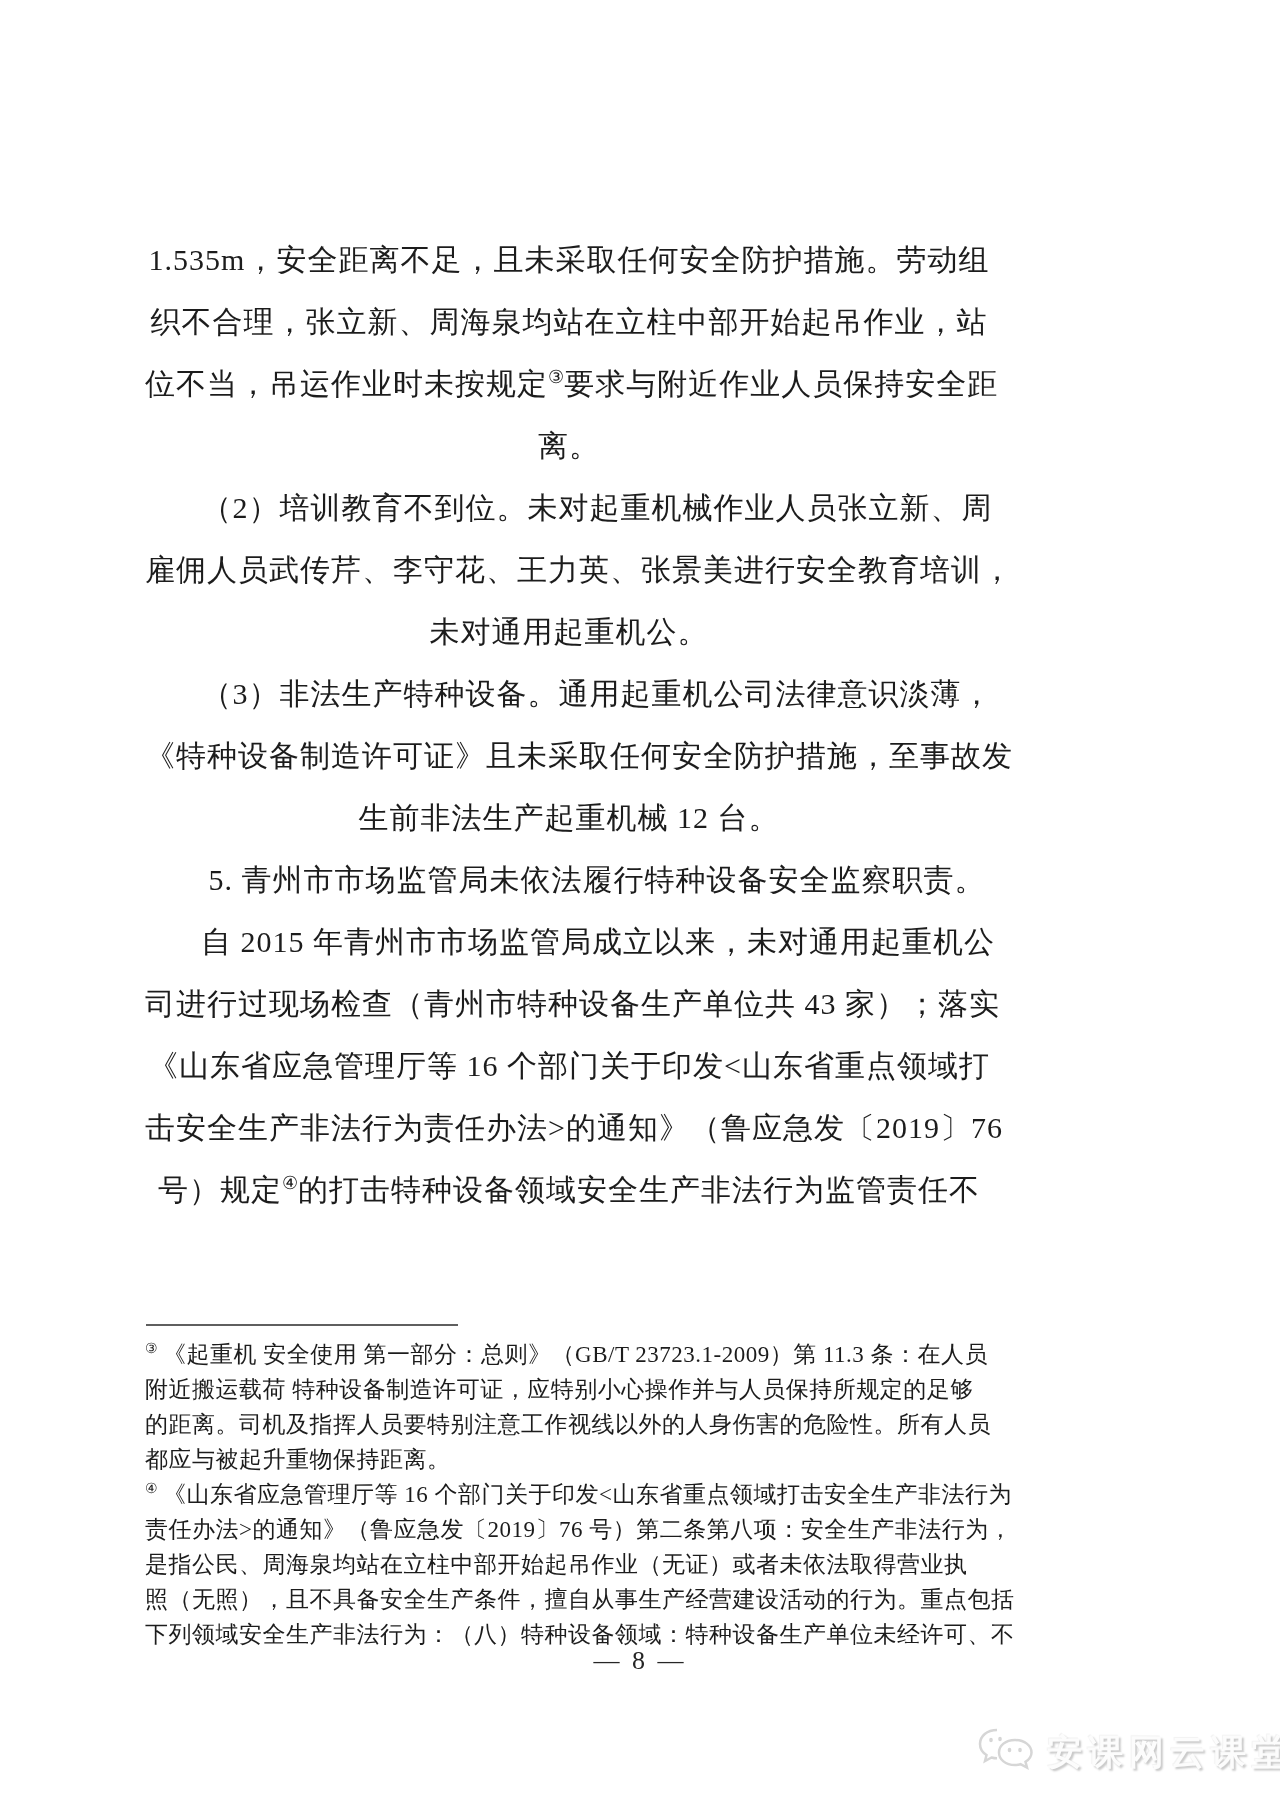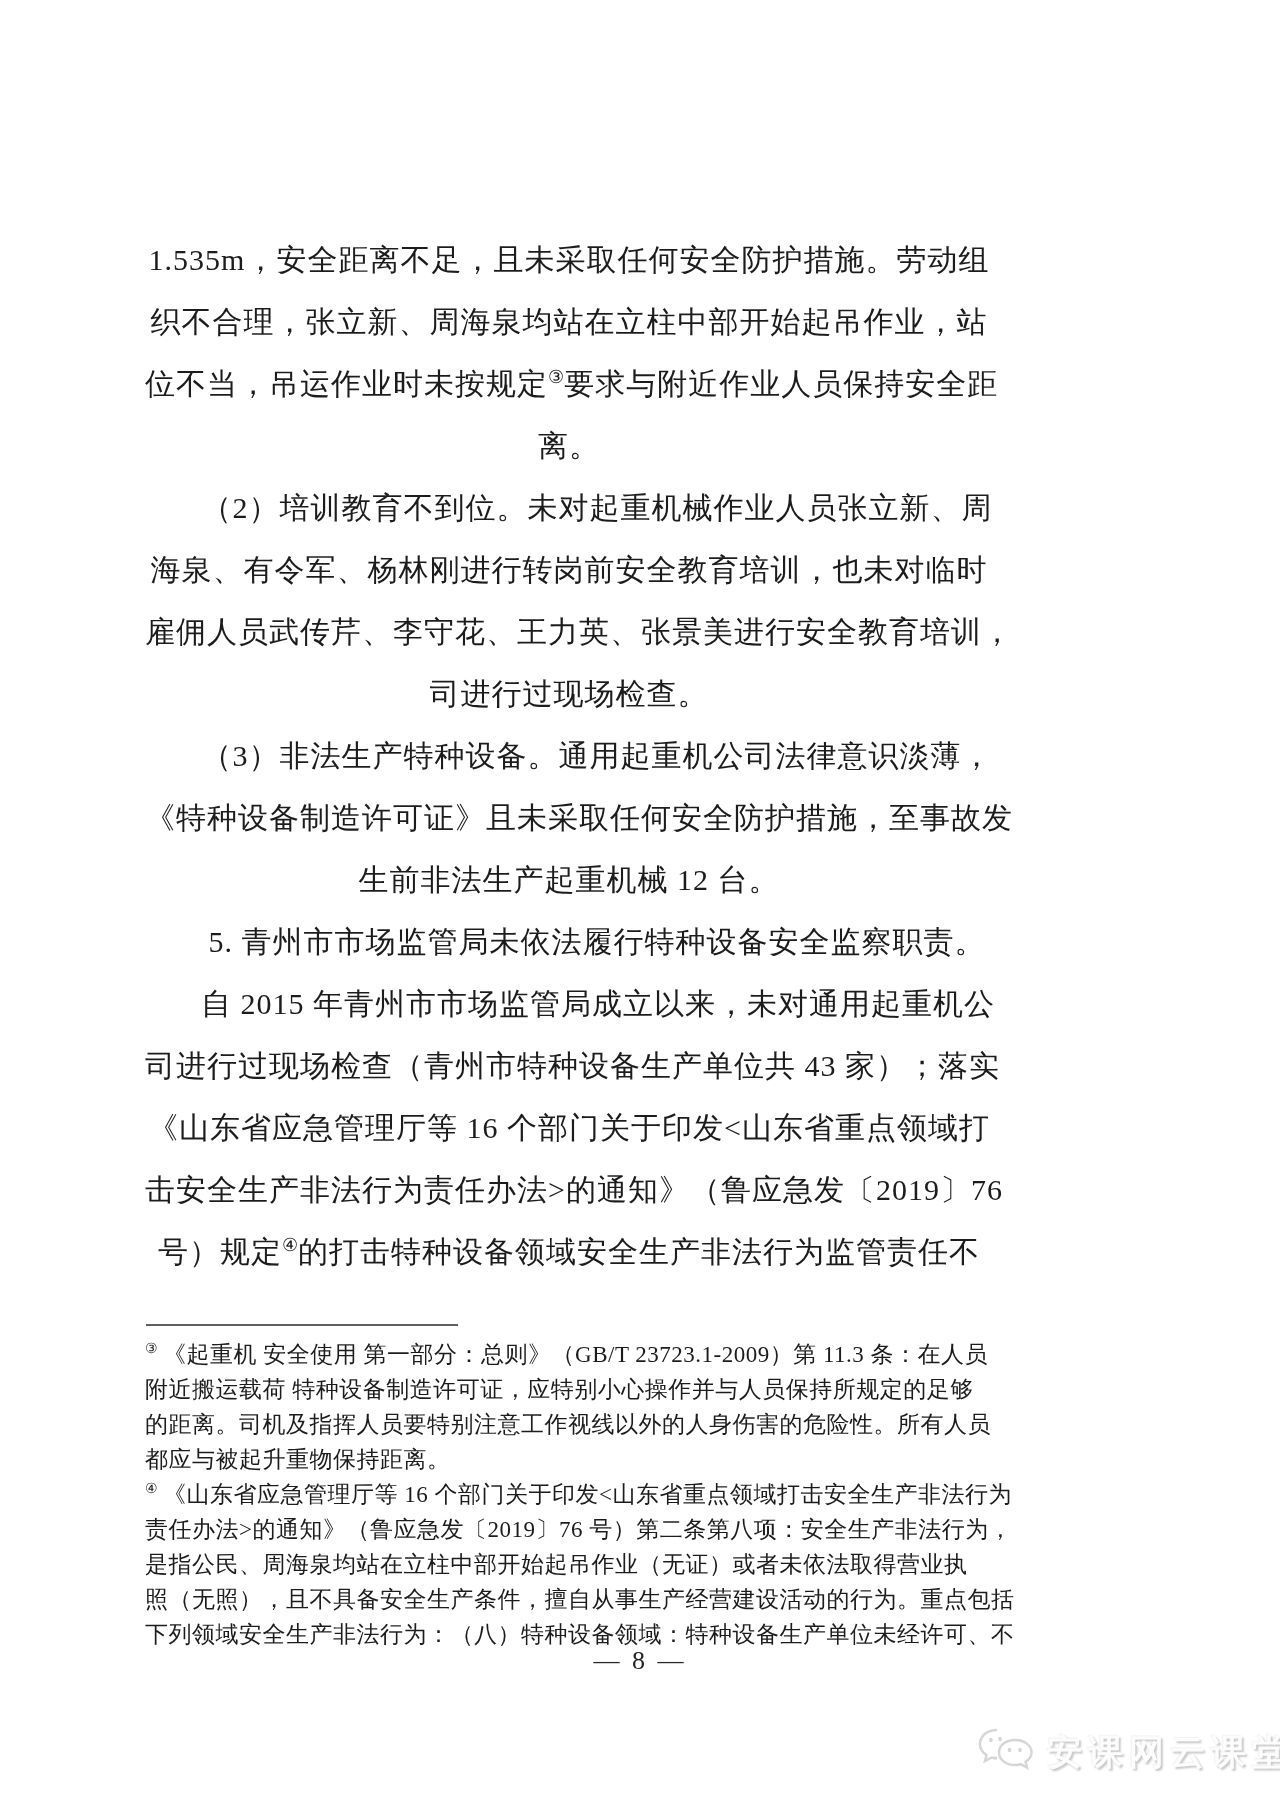--- a/index.html
+++ b/index.html
@@ -93,23 +93,22 @@
 <body>
 
 <div class="page">
 
   <div class="body-text" id="body-text">
       <div class="body-line">1.535m，安全距离不足，且未采取任何安全防护措施。劳动组</div>
       <div class="body-line">织不合理，张立新、周海泉均站在立柱中部开始起吊作业，站</div>
       <div class="body-line">位不当，吊运作业时未按规定<sup class="fn-ref">③</sup>要求与附近作业人员保持安全距</div>
       <div class="body-line">离。</div>
       <div class="body-line indent">（2）培训教育不到位。未对起重机械作业人员张立新、周</div>
-      <div class="body-line">海泉、有令军、杨林刚进行转岗前安全教育培训，也未对临时</div>
       <div class="body-line">雇佣人员武传芹、李守花、王力英、张景美进行安全教育培训，</div>
-      <div class="body-line">司进行过现场检查。</div>
+      <div class="body-line">未对通用起重机公。</div>
       <div class="body-line indent">（3）非法生产特种设备。通用起重机公司法律意识淡薄，</div>
       <div class="body-line">《特种设备制造许可证》且未采取任何安全防护措施，至事故发</div>
       <div class="body-line">生前非法生产起重机械 12 台。</div>
       <div class="body-line indent">5. 青州市市场监管局未依法履行特种设备安全监察职责。</div>
       <div class="body-line indent">自 2015 年青州市市场监管局成立以来，未对通用起重机公</div>
       <div class="body-line">司进行过现场检查（青州市特种设备生产单位共 43 家）；落实</div>
       <div class="body-line">《山东省应急管理厅等 16 个部门关于印发&lt;山东省重点领域打</div>
       <div class="body-line">击安全生产非法行为责任办法&gt;的通知》（鲁应急发〔2019〕76</div>
       <div class="body-line">号）规定<sup class="fn-ref">④</sup>的打击特种设备领域安全生产非法行为监管责任不</div>
     </div>

